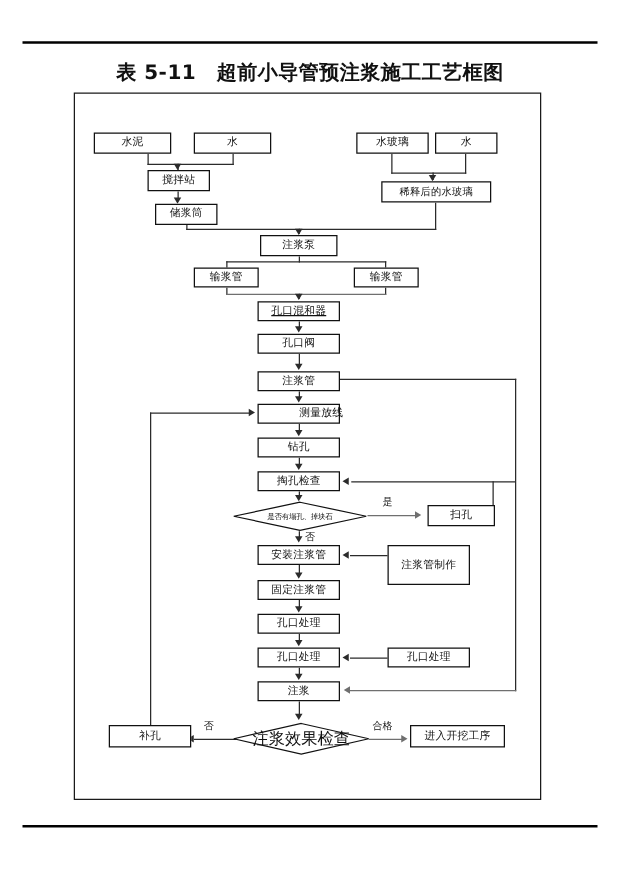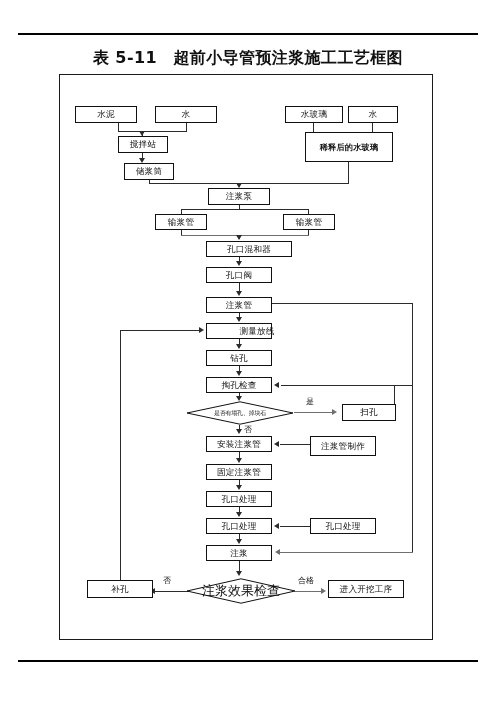--- a/index.html
+++ b/index.html
@@ -168,21 +168,21 @@
     <div class="arrow down" style="left:139px; top:131px;"></div>
 
     <div class="node" style="left:118px; top:136px; width:50px; height:17px;">搅拌站</div>
 
     <div class="ln v" style="left:313px; top:123px; height:16px;"></div>
     <div class="ln v" style="left:372px; top:123px; height:16px;"></div>
     <div class="ln h" style="left:313px; top:138px; width:60px;"></div>
     <div class="ln v" style="left:346px; top:138px; height:6px;"></div>
     <div class="arrow down" style="left:343px; top:140px;"></div>
 
-    <div class="node small" style="left:305px; top:132px; width:88px; height:30px;font-weight:bold;">稀释后的水玻璃</div>
+    <div class="node small" style="left:305px; top:145px; width:88px; height:17px;">稀释后的水玻璃</div>
 
     <div class="ln v" style="left:142px; top:153px; height:7px;"></div>
     <div class="arrow down" style="left:139px; top:158px;"></div>
 
     <div class="node" style="left:124px; top:163px; width:50px; height:17px;">储浆筒</div>
 
     <div class="ln v" style="left:149px; top:180px; height:4px;"></div>
     <div class="ln h" style="left:149px; top:183px; width:200px;"></div>
     <div class="ln v" style="left:348px; top:162px; height:22px;"></div>
     <div class="ln v" style="left:239px; top:183px; height:4px;"></div>
@@ -197,21 +197,21 @@
 
     <div class="node" style="left:155px; top:214px; width:52px; height:16px;">输浆管</div>
     <div class="node" style="left:283px; top:214px; width:52px; height:16px;">输浆管</div>
 
     <div class="ln v" style="left:181px; top:230px; height:6px;"></div>
     <div class="ln v" style="left:308px; top:230px; height:6px;"></div>
     <div class="ln h gray" style="left:181px; top:235px; width:128px;"></div>
     <div class="ln v" style="left:239px; top:235px; height:4px;"></div>
     <div class="arrow down" style="left:236px; top:235px;"></div>
 
-    <div class="node" style="left:206px; top:241px; width:86px; height:16px;">孔口混和器</div>
+    <div class="node" style="left:206px; top:241px; width:66px; height:16px;text-decoration:underline;">孔口混和器</div>
 
     <div class="ln v" style="left:239px; top:257px; height:5px;"></div>
     <div class="arrow down" style="left:236px; top:261px;"></div>
 
     <div class="node" style="left:206px; top:267px; width:66px; height:16px;">孔口阀</div>
 
     <div class="ln v" style="left:239px; top:283px; height:9px;"></div>
     <div class="arrow down" style="left:236px; top:291px;"></div>
 
     <div class="node" style="left:206px; top:297px; width:66px; height:16px;">注浆管</div>
@@ -260,21 +260,21 @@
     <div class="node" style="left:342px; top:404px; width:54px; height:17px;">扫孔</div>
 
     <div class="ln v" style="left:394px; top:385px; height:20px;"></div>
 
     <div class="ln v" style="left:239px; top:425px; height:6px;"></div>
     <div class="arrow down" style="left:236px; top:429px;"></div>
     <div class="edgelabel" style="left:244px; top:424px;">否</div>
 
     <div class="node" style="left:206px; top:436px; width:66px; height:16px;">安装注浆管</div>
 
-    <div class="node" style="left:310px; top:436px; width:66px; height:20px;">注浆管制作</div>
+    <div class="node" style="left:310px; top:436px; width:66px; height:32px;">注浆管制作</div>
 
     <div class="ln h" style="left:280px; top:444px; width:31px;"></div>
     <div class="arrow left" style="left:274px; top:441px;"></div>
 
     <div class="ln v" style="left:239px; top:452px; height:7px;"></div>
     <div class="arrow down" style="left:236px; top:458px;"></div>
 
     <div class="node" style="left:206px; top:464px; width:66px; height:16px;">固定注浆管</div>
 
     <div class="ln v" style="left:239px; top:480px; height:6px;"></div>

